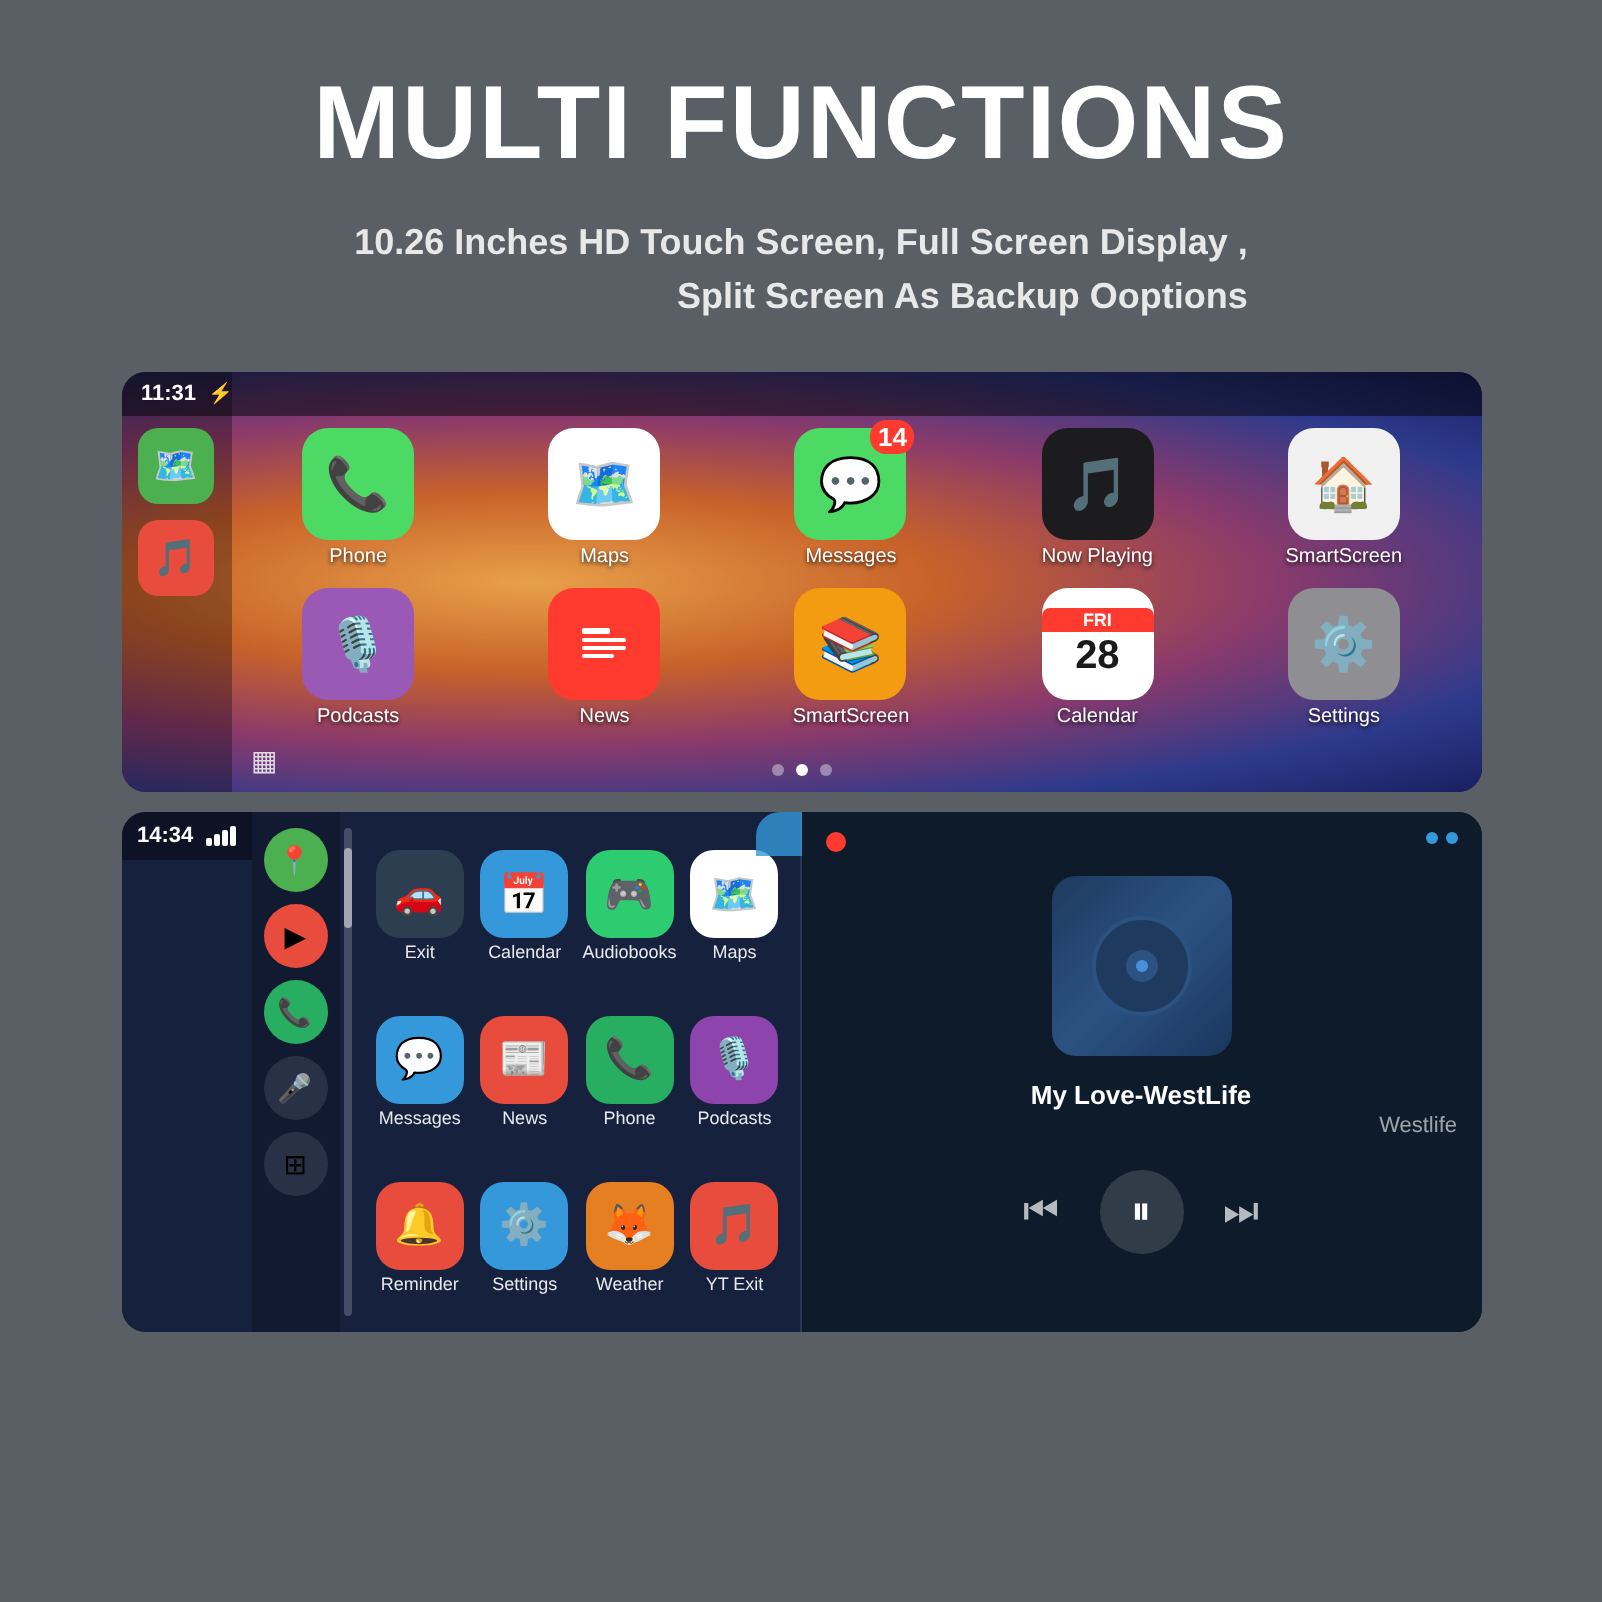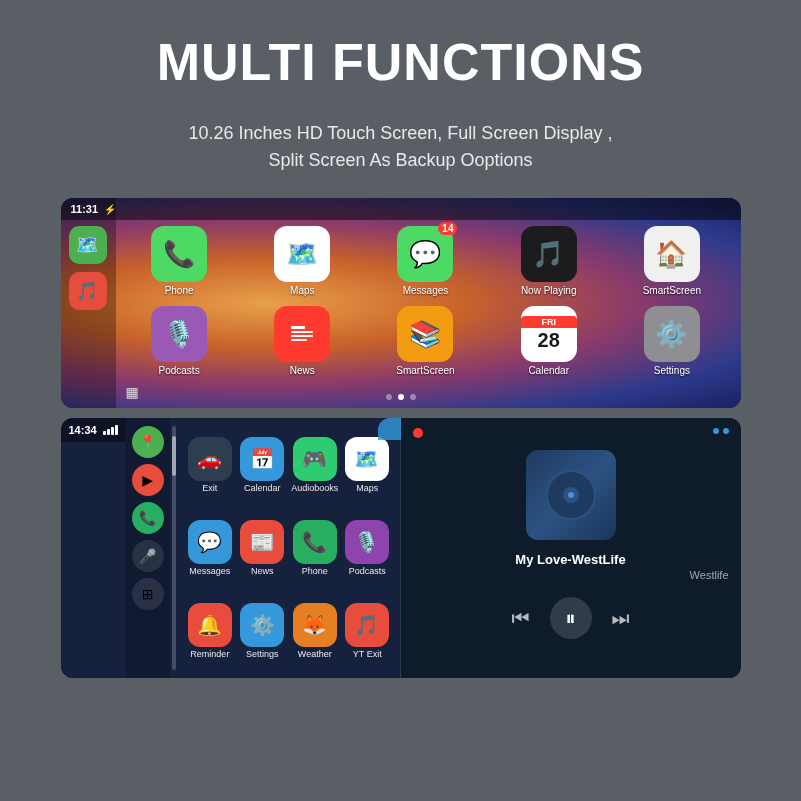--- a/index.html
+++ b/index.html
@@ -19,23 +19,23 @@
       font-size: 52px;
       font-weight: 900;
       margin-top: 32px;
       letter-spacing: 1px;
       text-align: center;
     }
 
     .subtitle {
       color: #e8e8e8;
       font-size: 18px;
-      font-weight: 400;
-      text-align: center;
-      margin-top: 28px;
+      font-weight: 700;
+      text-align: right;
+      margin-top: 16px;
       line-height: 1.5;
     }
 
     .screens-container {
       display: flex;
       flex-direction: column;
       gap: 10px;
       margin-top: 24px;
       width: 680px;
     }
@@ -133,21 +133,21 @@
       font-size: 26px;
       position: relative;
     }
 
     .app-icon .badge {
       position: absolute;
       top: -4px;
       right: -4px;
       background: #ff3b30;
       color: white;
-      font-size: 10px;
+      font-size: 13px;
       font-weight: 700;
       padding: 1px 4px;
       border-radius: 8px;
       min-width: 16px;
     }
 
     .app-label {
       color: white;
       font-size: 10px;
       text-align: center;

